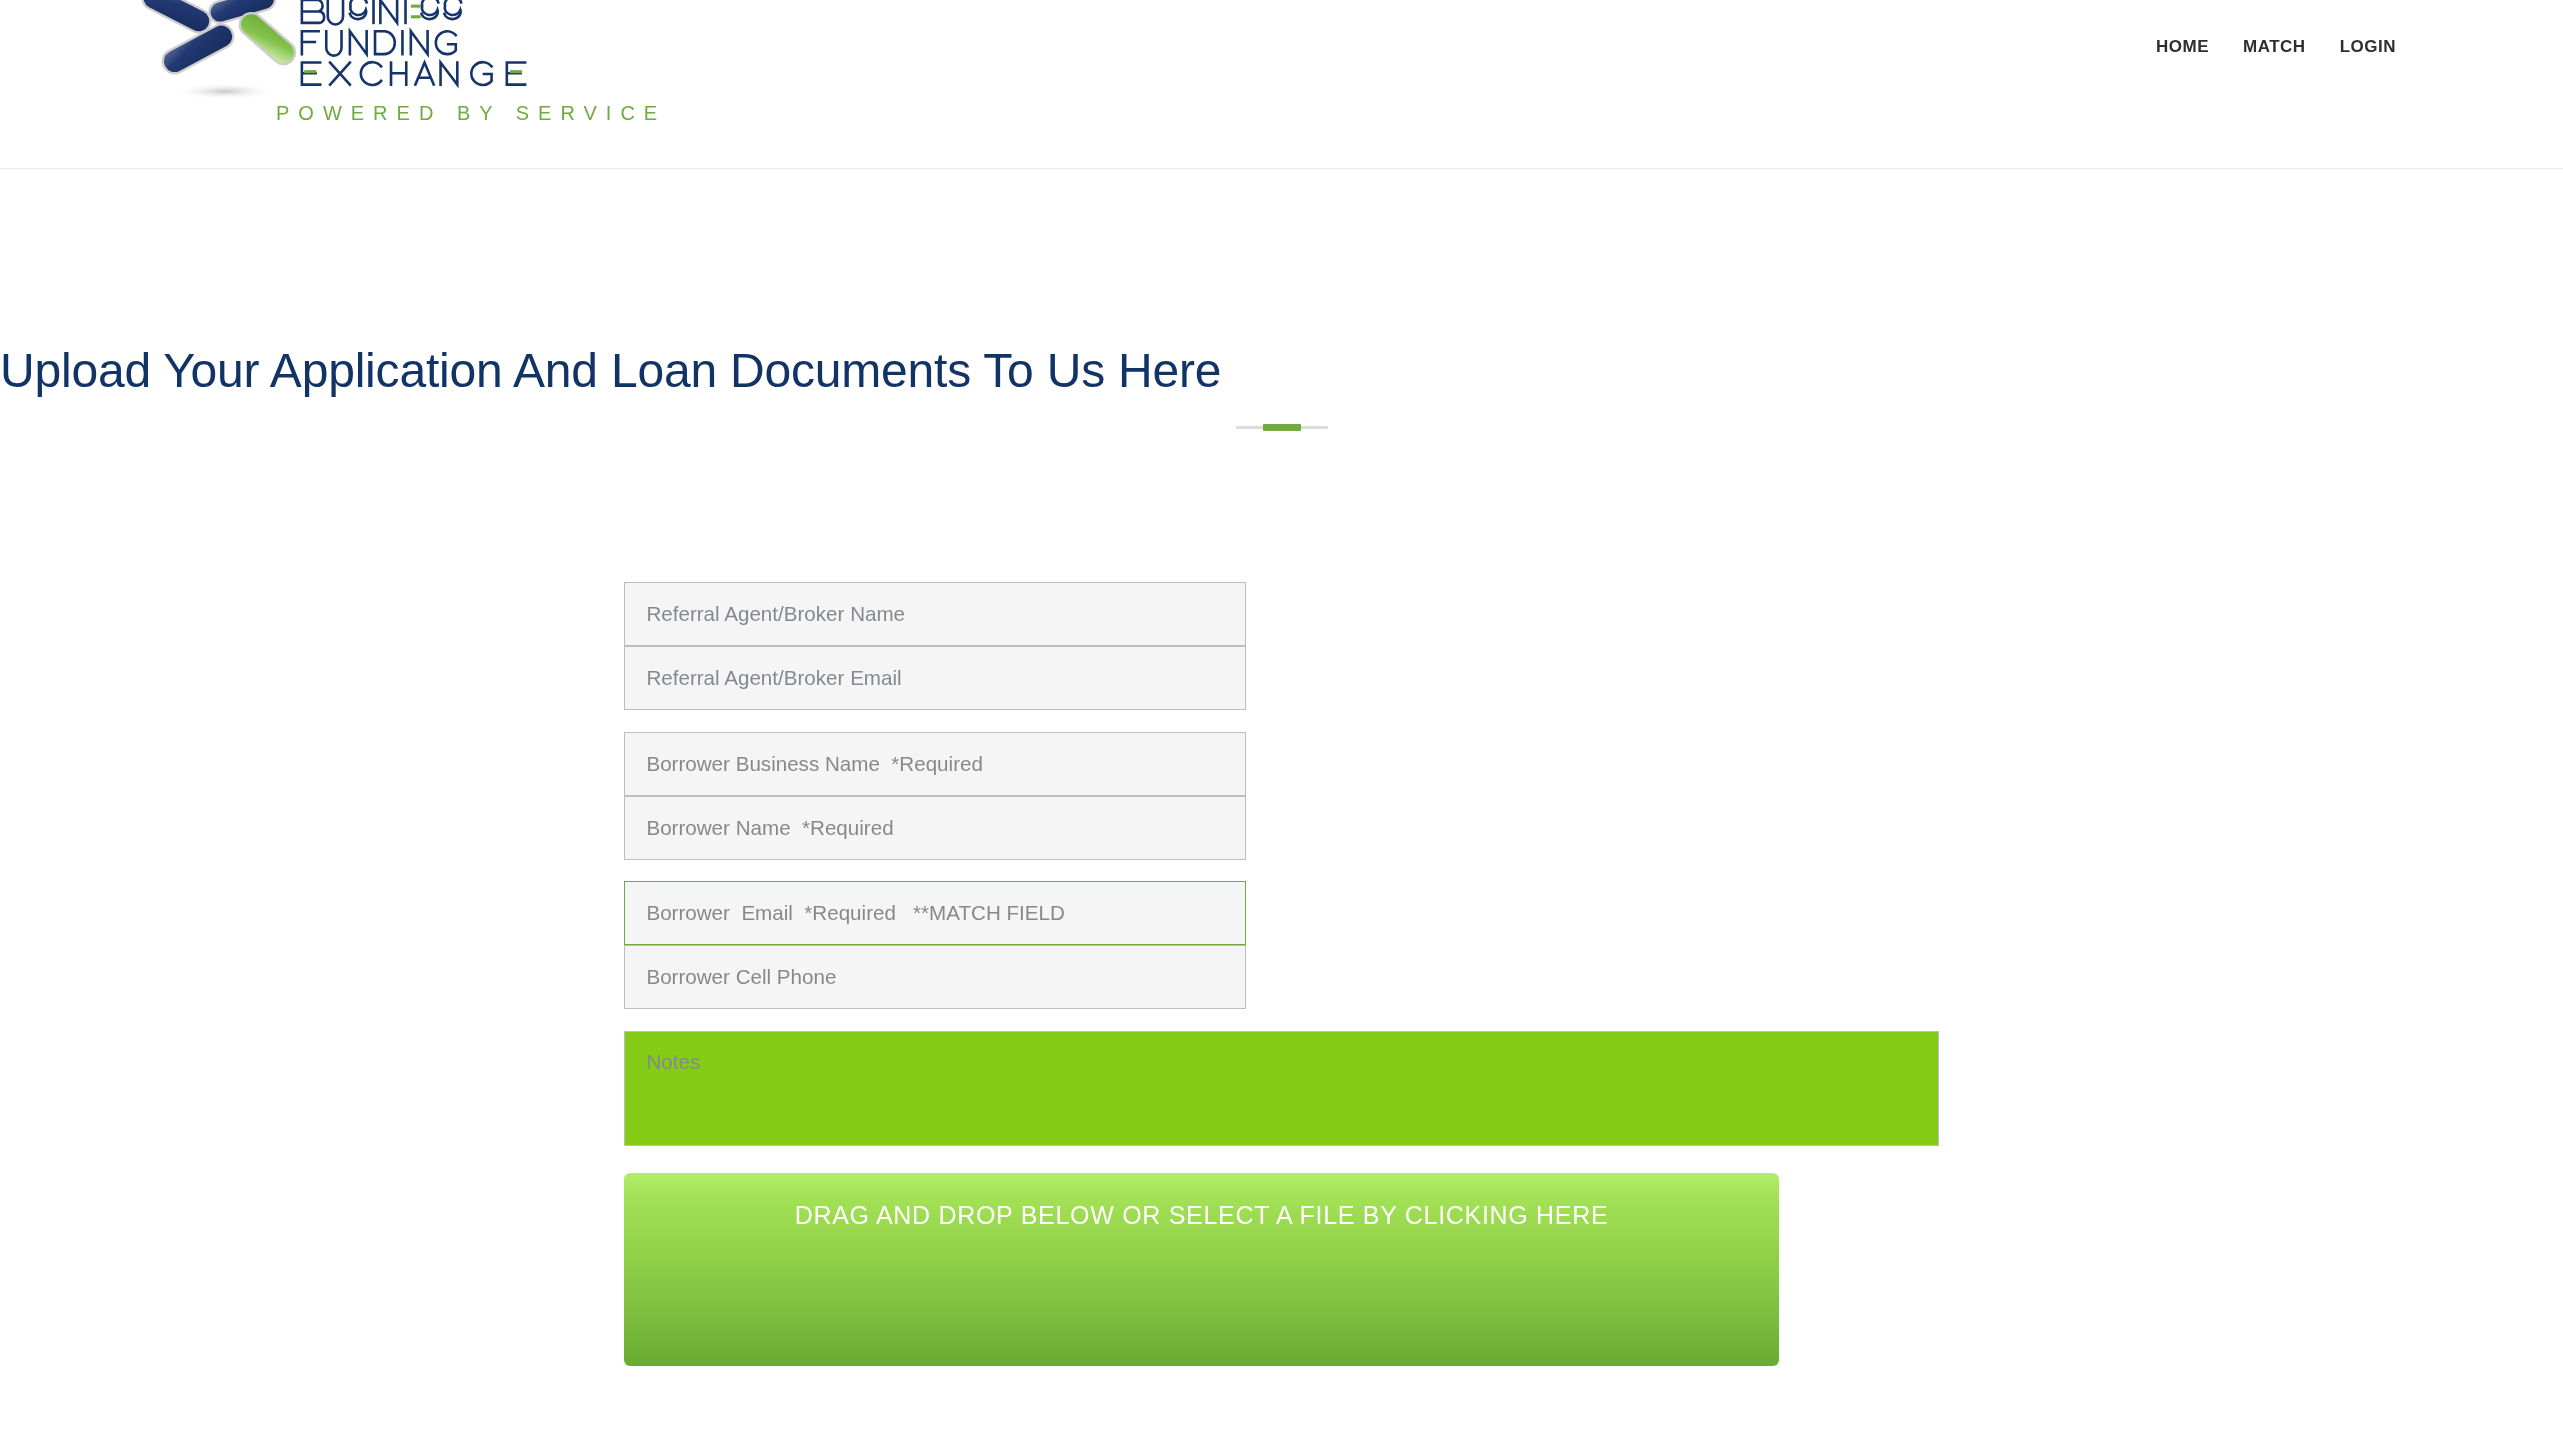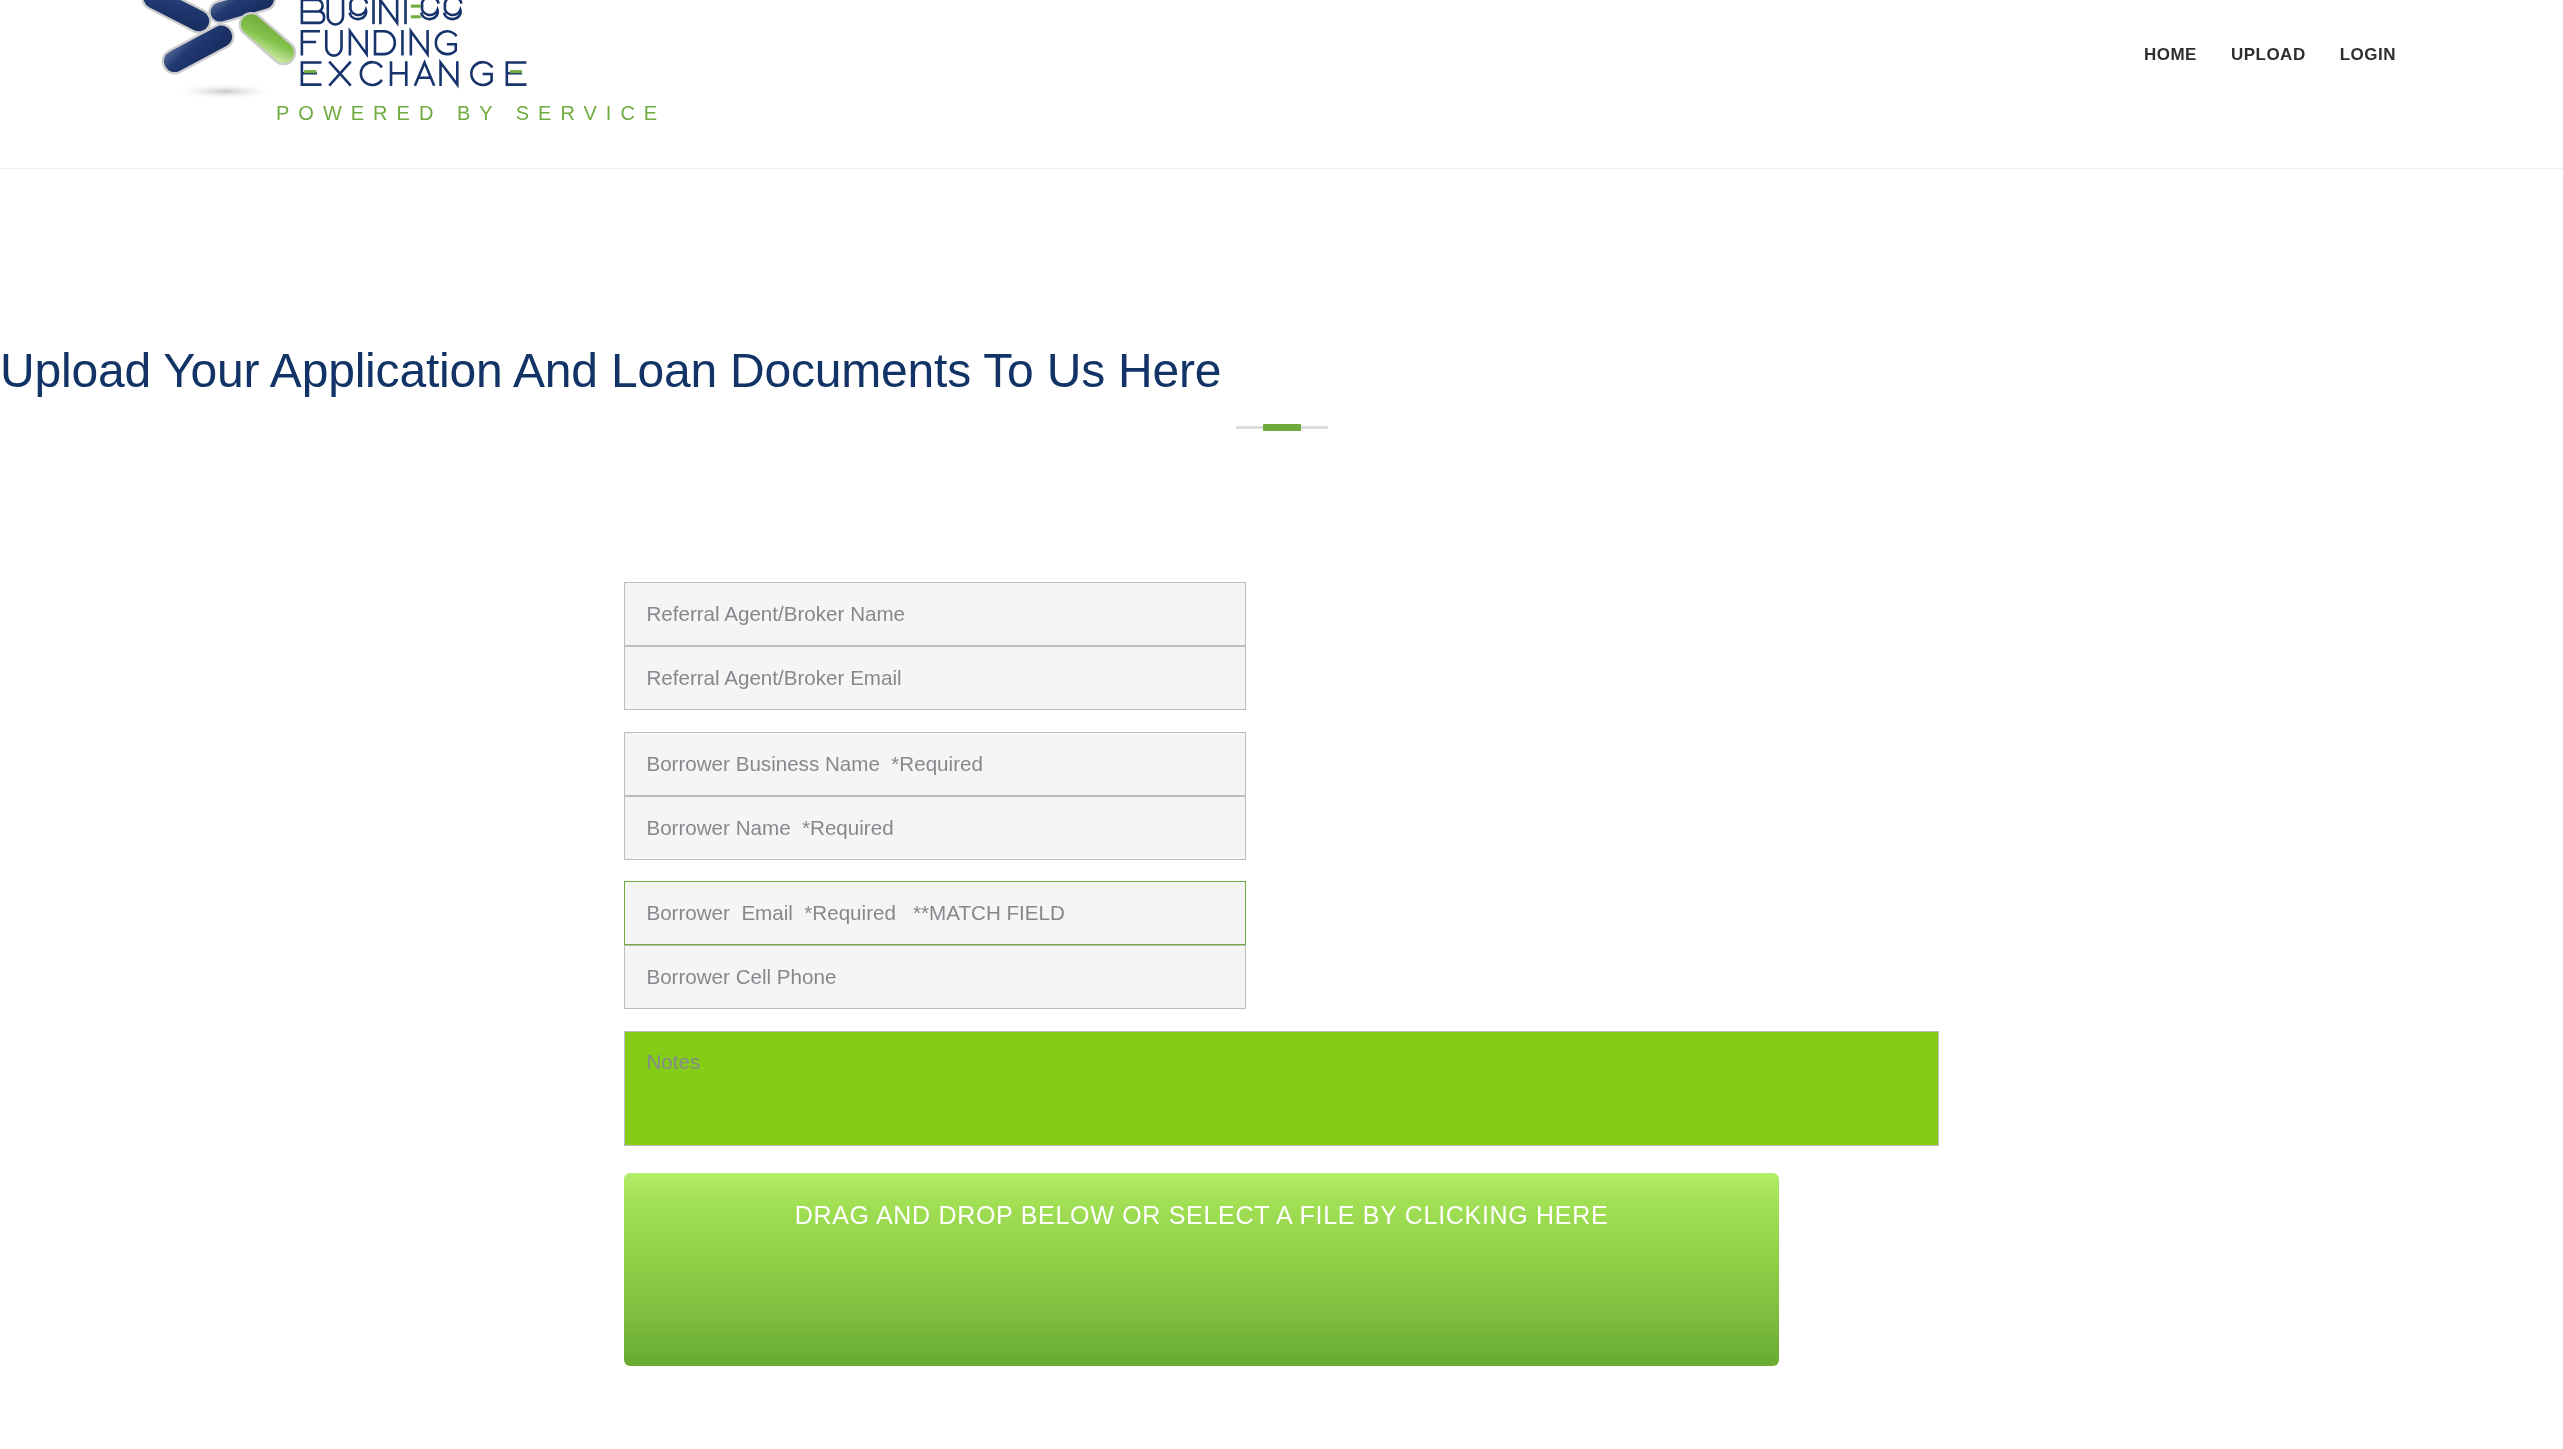--- a/index.html
+++ b/index.html
@@ -53,21 +53,21 @@
     font-family: "Liberation Sans", sans-serif;
     font-weight: 400;
     white-space: nowrap;
     text-align: right;
   }
 
   
   .main-nav {
     position: absolute;
     right: 150px;
-    top: 40px;
+    top: 32px;
     display: flex;
     align-items: center;
     gap: 0;
   }
   .nav-link {
     font-size: 17px;
     font-weight: bold;
     color: #2e2e2e;
     letter-spacing: 0.5px;
     text-decoration: none;
@@ -260,21 +260,21 @@
           <rect x="276" y="96" width="16" height="4"></rect>
         </g>
       </svg>
     </div>
 
     <div class="logo-tagline">POWERED BY SERVICE</div>
   </div>
 
   <nav class="main-nav">
     <a class="nav-link" href="#">HOME</a>
-    <a class="nav-link" href="#">UPLOAD</a>
+    <a class="nav-link" href="#">MATCH</a>
     <a class="nav-link" href="#">LOGIN</a>
   </nav>
 </header>
 
 <main class="page-body">
 
   <h1 class="page-title">Upload Your Application And Loan Documents To Us Here</h1>
 
   <div class="title-divider">
     <span class="seg"></span>

